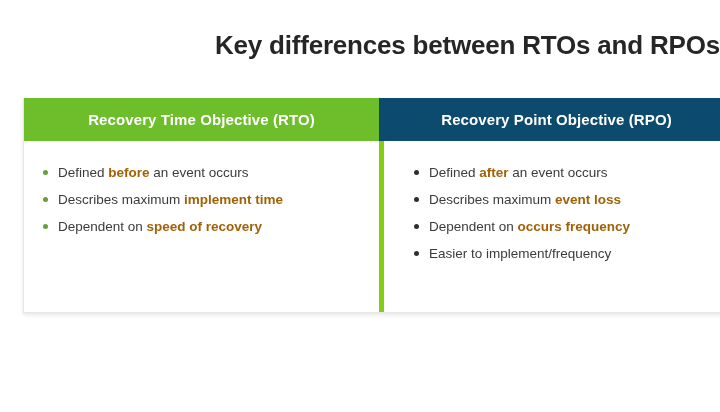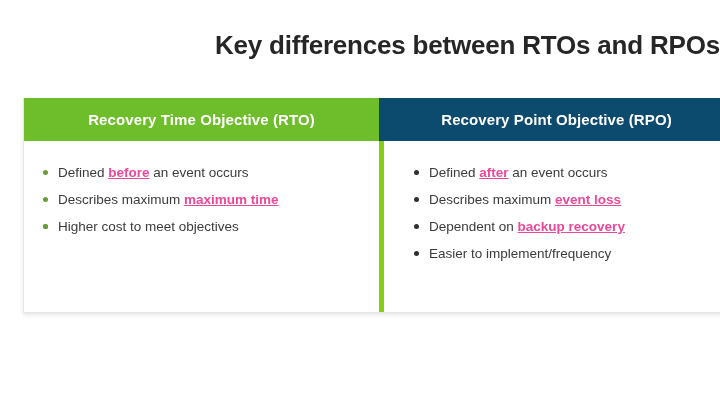--- a/index.html
+++ b/index.html
@@ -111,22 +111,21 @@
     border-radius: 50%;
   }
   .bullet-dot.green {
     background: #6a9c3a;
   }
   .bullet-dot.dark {
     background: #2f2f2f;
   }
   .bullet-text strong {
     font-weight: bold;
-    color: #ec4899;
-    text-decoration: underline;
+    color: #a16207;
   }
 </style>
 </head>
 <body>
 
 <div class="slide">
 
   <div class="slide-title">Key differences between RTOs and RPOs</div>
 
   <div class="compare-card">
@@ -139,45 +138,42 @@
     <div class="card-body">
 
       <div class="col-body left">
         <ul class="bullet-list">
           <li class="bullet-item">
             <span class="bullet-dot green"></span>
             <span class="bullet-text"><span>Defined </span><strong>before</strong><span> an event occurs</span></span>
           </li>
           <li class="bullet-item">
             <span class="bullet-dot green"></span>
-            <span class="bullet-text"><span>Describes maximum </span><strong>maximum time</strong><span></span></span>
+            <span class="bullet-text"><span>Describes maximum </span><strong>implement time</strong><span></span></span>
           </li>
           <li class="bullet-item">
             <span class="bullet-dot green"></span>
-          </li>
-          <li class="bullet-item">
-            <span class="bullet-dot green"></span>
-            <span class="bullet-text"><span>Higher cost to meet objectives</span><strong></strong><span></span></span>
+            <span class="bullet-text"><span>Dependent on </span><strong>speed of recovery</strong><span></span></span>
           </li>
         </ul>
       </div>
 
       <div class="col-body right">
         <ul class="bullet-list">
           <li class="bullet-item">
             <span class="bullet-dot dark"></span>
             <span class="bullet-text"><span>Defined </span><strong>after</strong><span> an event occurs</span></span>
           </li>
           <li class="bullet-item">
             <span class="bullet-dot dark"></span>
             <span class="bullet-text"><span>Describes maximum </span><strong>event loss</strong><span></span></span>
           </li>
           <li class="bullet-item">
             <span class="bullet-dot dark"></span>
-            <span class="bullet-text"><span>Dependent on </span><strong>backup recovery</strong><span></span></span>
+            <span class="bullet-text"><span>Dependent on </span><strong>occurs frequency</strong><span></span></span>
           </li>
           <li class="bullet-item">
             <span class="bullet-dot dark"></span>
             <span class="bullet-text"><span>Easier to implement/frequency</span><strong></strong><span></span></span>
           </li>
         </ul>
       </div>
 
     </div>
   </div>

